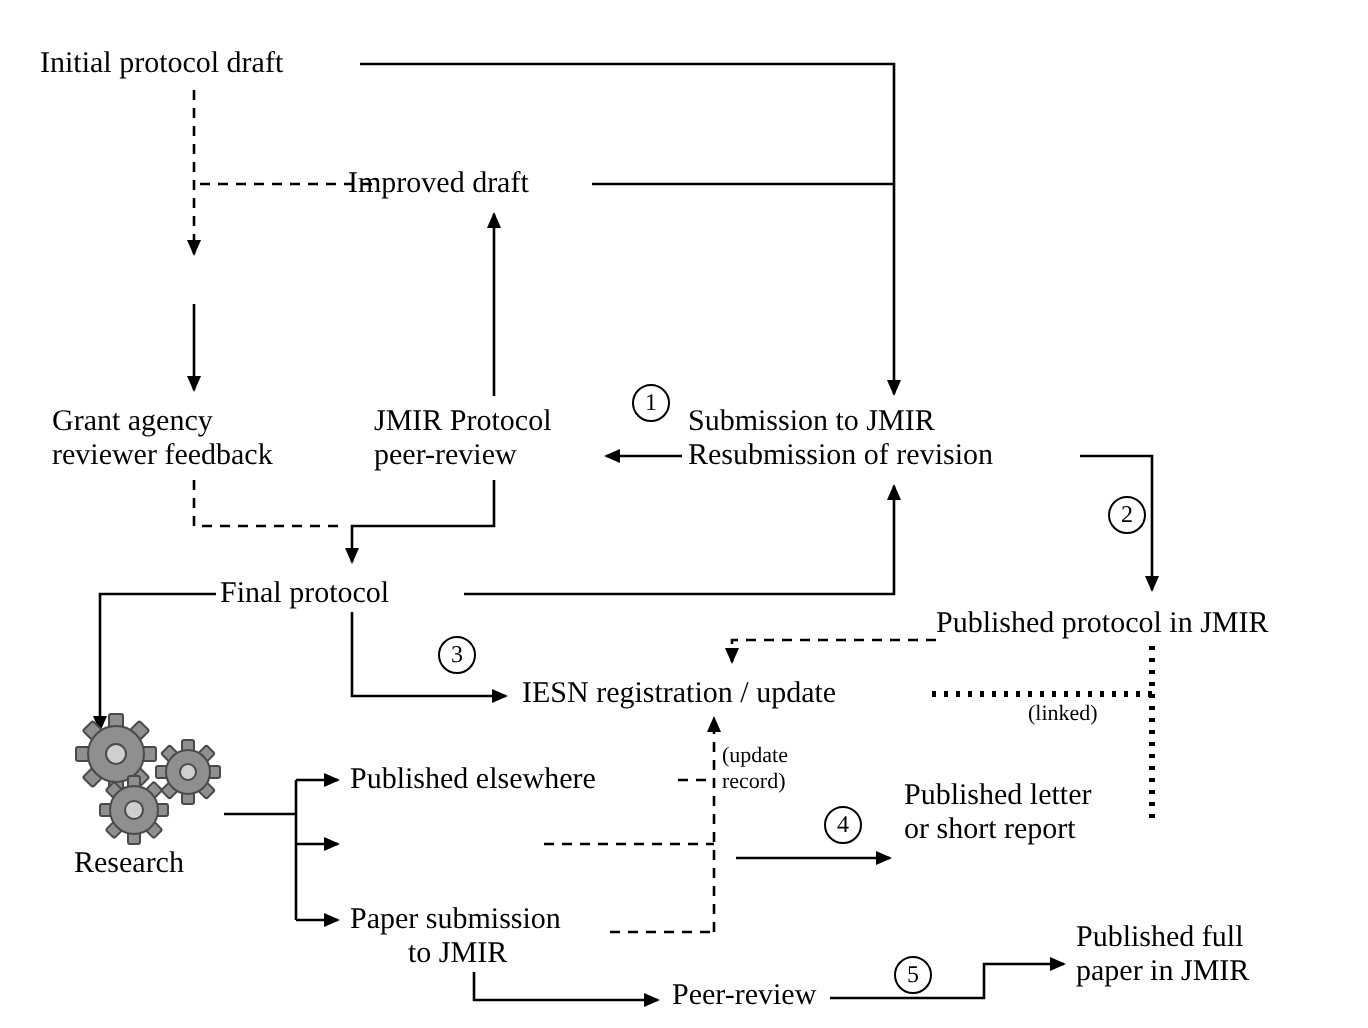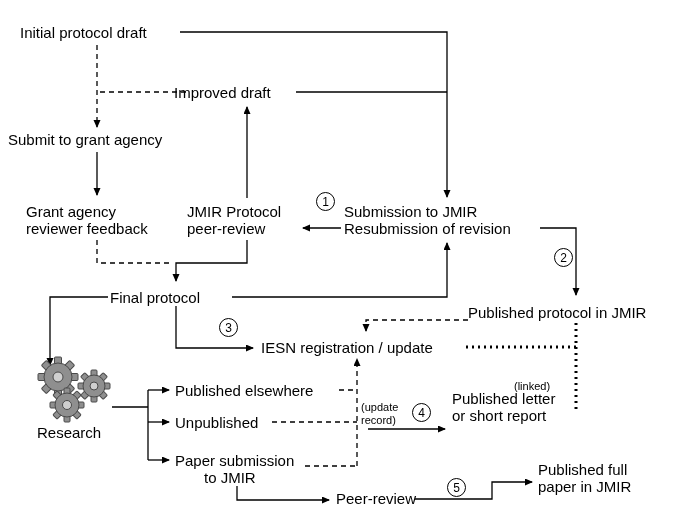--- a/index.html
+++ b/index.html
@@ -1,24 +1,24 @@
 <!DOCTYPE html>
 <html><head>
 <meta charset="utf-8">
 <style>
   html,body{margin:0;padding:0;background:#ffffff;}
   .canvas{
     position:relative;width:684px;height:504px;background:#ffffff;
-    font-family:Liberation Sans, sans-serif;color:#000;overflow:hidden;
+    font-family:Liberation Serif, serif;color:#000;overflow:hidden;
   }
   .flow{position:absolute;left:0;top:0;}
   .lbl{
     position:absolute;font-size:15px;line-height:17px;white-space:nowrap;color:#000;
   }
-  .lbl.small{font-size:11px;line-height:13px;margin-top:29px;}
+  .lbl.small{font-size:11px;line-height:13px;}
   .step{
     position:absolute;width:19px;height:19px;border:1px solid #000;border-radius:50%;
     background:#fff;font-size:12px;display:flex;align-items:center;justify-content:center;
     box-sizing:border-box;z-index:2;
   }
   .indent2{margin-left:29px;}
   svg .s{fill:none;stroke:#000;stroke-width:1.3;}
   svg .d{fill:none;stroke:#000;stroke-width:1.3;stroke-dasharray:5 4;}
   svg .t{fill:none;stroke:#000;stroke-width:3;stroke-dasharray:2 4;}
 </style>
@@ -100,21 +100,20 @@
         <rect x="-3" y="-17" width="6" height="7" rx="1" transform="rotate(270)"></rect>
         <rect x="-3" y="-17" width="6" height="7" rx="1" transform="rotate(315)"></rect>
         <circle r="12"></circle>
         <circle r="4.5" fill="#cfcfcf"></circle>
       </g>
     </g>
   </svg>
 
   <div class="lbl" style="left:20px;top:24px;">Initial protocol draft</div>
   <div class="lbl" style="left:174px;top:84px;">Improved draft</div>
-  <div class="lbl" style="left:8px;top:131px;">Submit to grant agency</div>
 
   <div class="lbl" style="left:26px;top:203px;">
     <div>Grant agency</div>
     <div>reviewer feedback</div>
   </div>
 
   <div class="lbl" style="left:187px;top:203px;">
     <div>JMIR Protocol</div>
     <div>peer-review</div>
   </div>
@@ -128,21 +127,20 @@
   <div class="lbl" style="left:468px;top:304px;">Published protocol in JMIR</div>
   <div class="lbl" style="left:261px;top:339px;">IESN registration / update</div>
   <div class="lbl small" style="left:514px;top:351px;">(linked)</div>
   <div class="lbl" style="left:175px;top:382px;">Published elsewhere</div>
 
   <div class="lbl small" style="left:361px;top:372px;">
     <div>(update</div>
     <div>record)</div>
   </div>
 
-  <div class="lbl" style="left:175px;top:414px;">Unpublished</div>
 
   <div class="lbl" style="left:452px;top:390px;">
     <div>Published letter</div>
     <div>or short report</div>
   </div>
 
   <div class="lbl" style="left:37px;top:424px;">Research</div>
 
   <div class="lbl" style="left:175px;top:452px;">
     <div>Paper submission</div>

